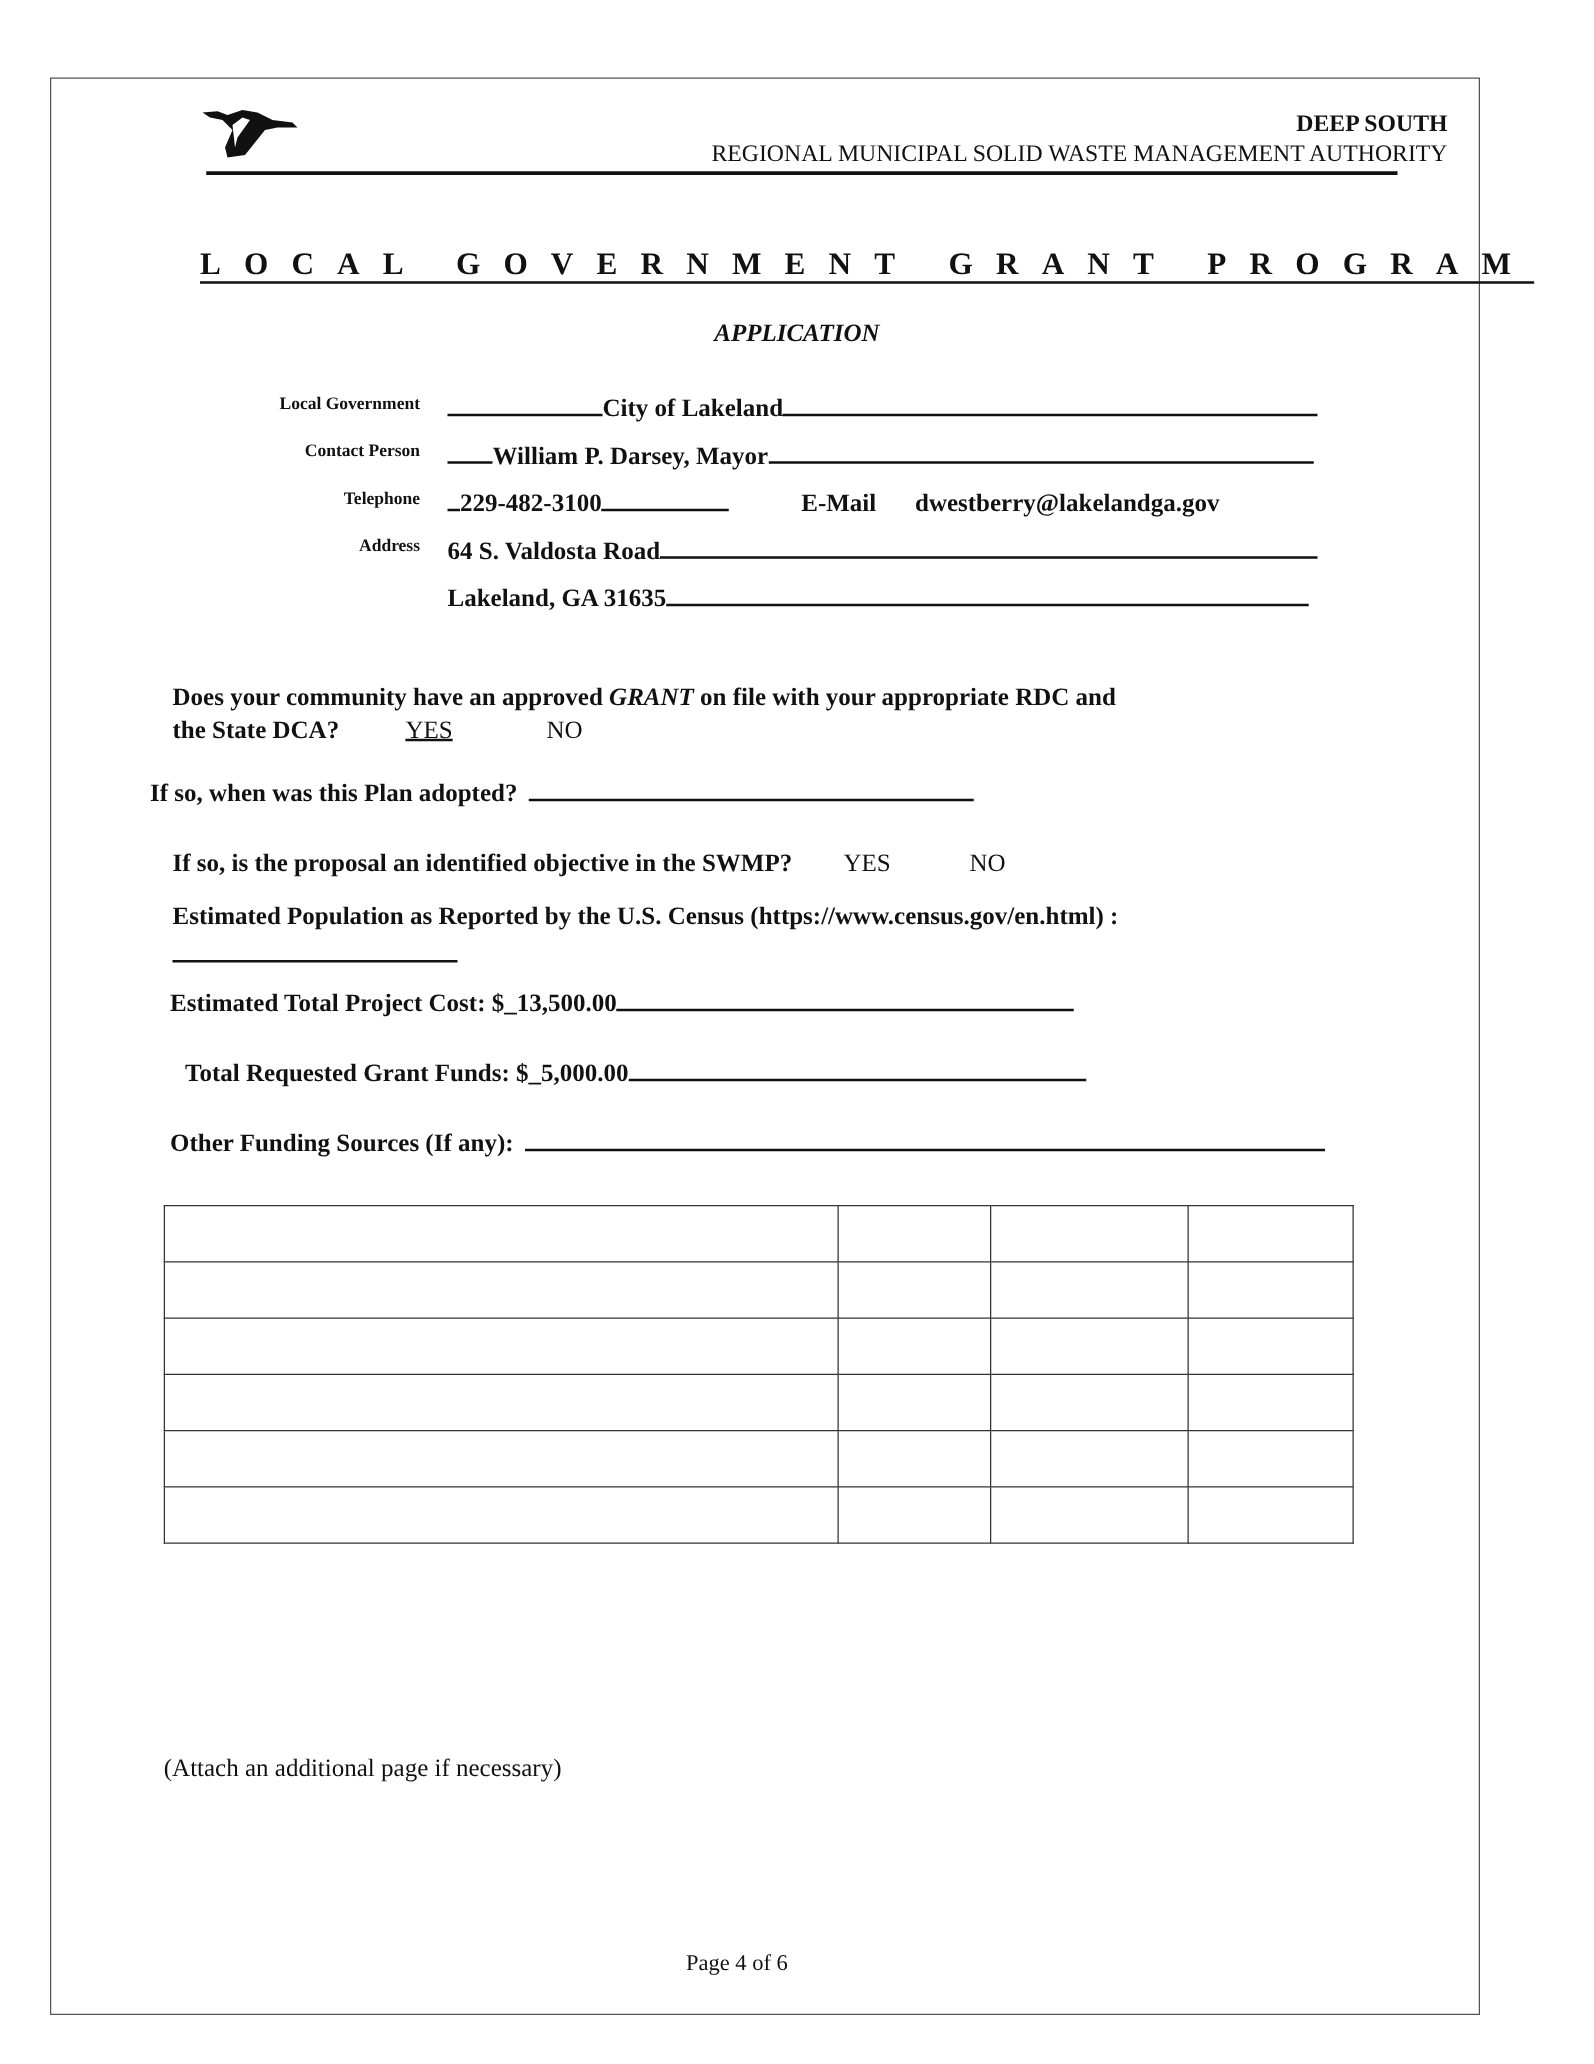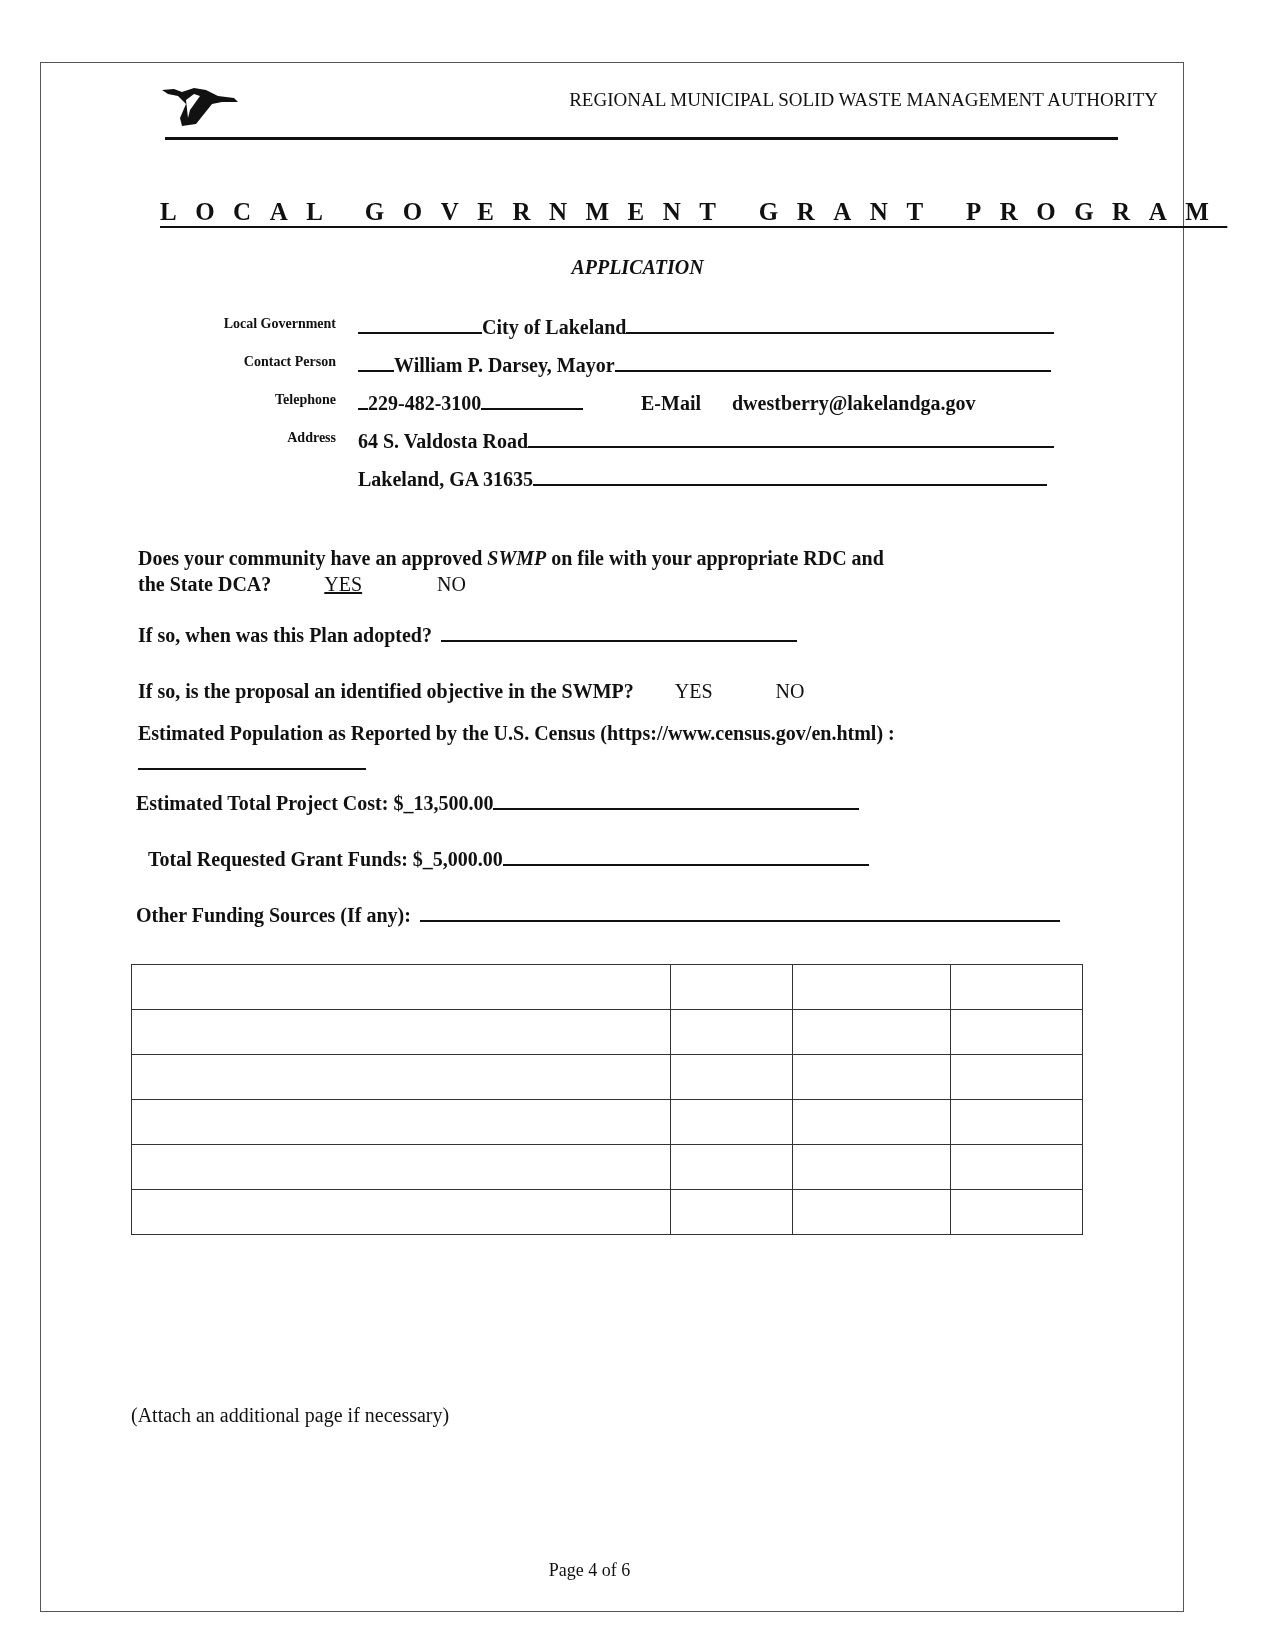--- a/index.html
+++ b/index.html
@@ -37,20 +37,21 @@
 <div class="frame"></div>
 
 <div class="abs logo">
   <svg width="90" height="56" viewBox="0 0 90 56">
     <path d="M2 10 L14 9 L22 12 L34 8 L46 10 L58 16 L74 18 L78 22 L62 22 L52 24 L44 34 L36 44 L22 46 L20 38 L26 24 L18 16 L8 14 Z" fill="#111"></path>
     <path d="M26 20 L34 14 L40 16 L30 30 L28 38 Z" fill="#fff"></path>
   </svg>
 </div>
 
 <div class="abs org">
+  <div class="l1">DEEP SOUTH</div>
   <div>REGIONAL MUNICIPAL SOLID WASTE MANAGEMENT AUTHORITY</div>
 </div>
 <div class="abs hr-top"></div>
 
 <div class="abs title">LOCAL GOVERNMENT GRANT PROGRAM</div>
 <div class="abs subtitle">APPLICATION</div>
 
 <div class="abs lbl" style="left:146px;top:316px;">Local Government</div>
 <div class="abs val" style="left:358px;top:316px;">
   <span class="uline" style="width:124px"></span><span>City of Lakeland</span><span class="uline" style="width:428px"></span>
@@ -70,27 +71,27 @@
 
 <div class="abs lbl" style="left:146px;top:430px;">Address</div>
 <div class="abs val" style="left:358px;top:430px;">
   <span>64 S. Valdosta Road</span><span class="uline" style="width:526px"></span>
 </div>
 <div class="abs val" style="left:358px;top:468px;">
   <span>Lakeland, GA  31635</span><span class="uline" style="width:514px"></span>
 </div>
 
 <div class="abs q" style="left:138px;top:545px;line-height:26px;">
-  <span>Does your community have an approved </span><i>SWMP</i><span> on file with your appropriate RDC and</span><br>
+  <span>Does your community have an approved </span><i>GRANT</i><span> on file with your appropriate RDC and</span><br>
   <span>the State DCA?</span>
   <span class="opt sel" style="margin-left:48px;">YES</span>
   <span class="opt" style="margin-left:70px;">NO</span>
 </div>
 
-<div class="abs q" style="left:138px;top:624px;">
+<div class="abs q" style="left:120px;top:624px;">
   <span>If so, when was this Plan adopted?</span>
   <span class="uline" style="width:356px;margin-left:4px;"></span>
 </div>
 
 <div class="abs q" style="left:138px;top:680px;">
   <span>If so, is the proposal an identified objective in the SWMP?</span>
   <span class="opt" style="margin-left:36px;">YES</span>
   <span class="opt" style="margin-left:58px;">NO</span>
 </div>
 

